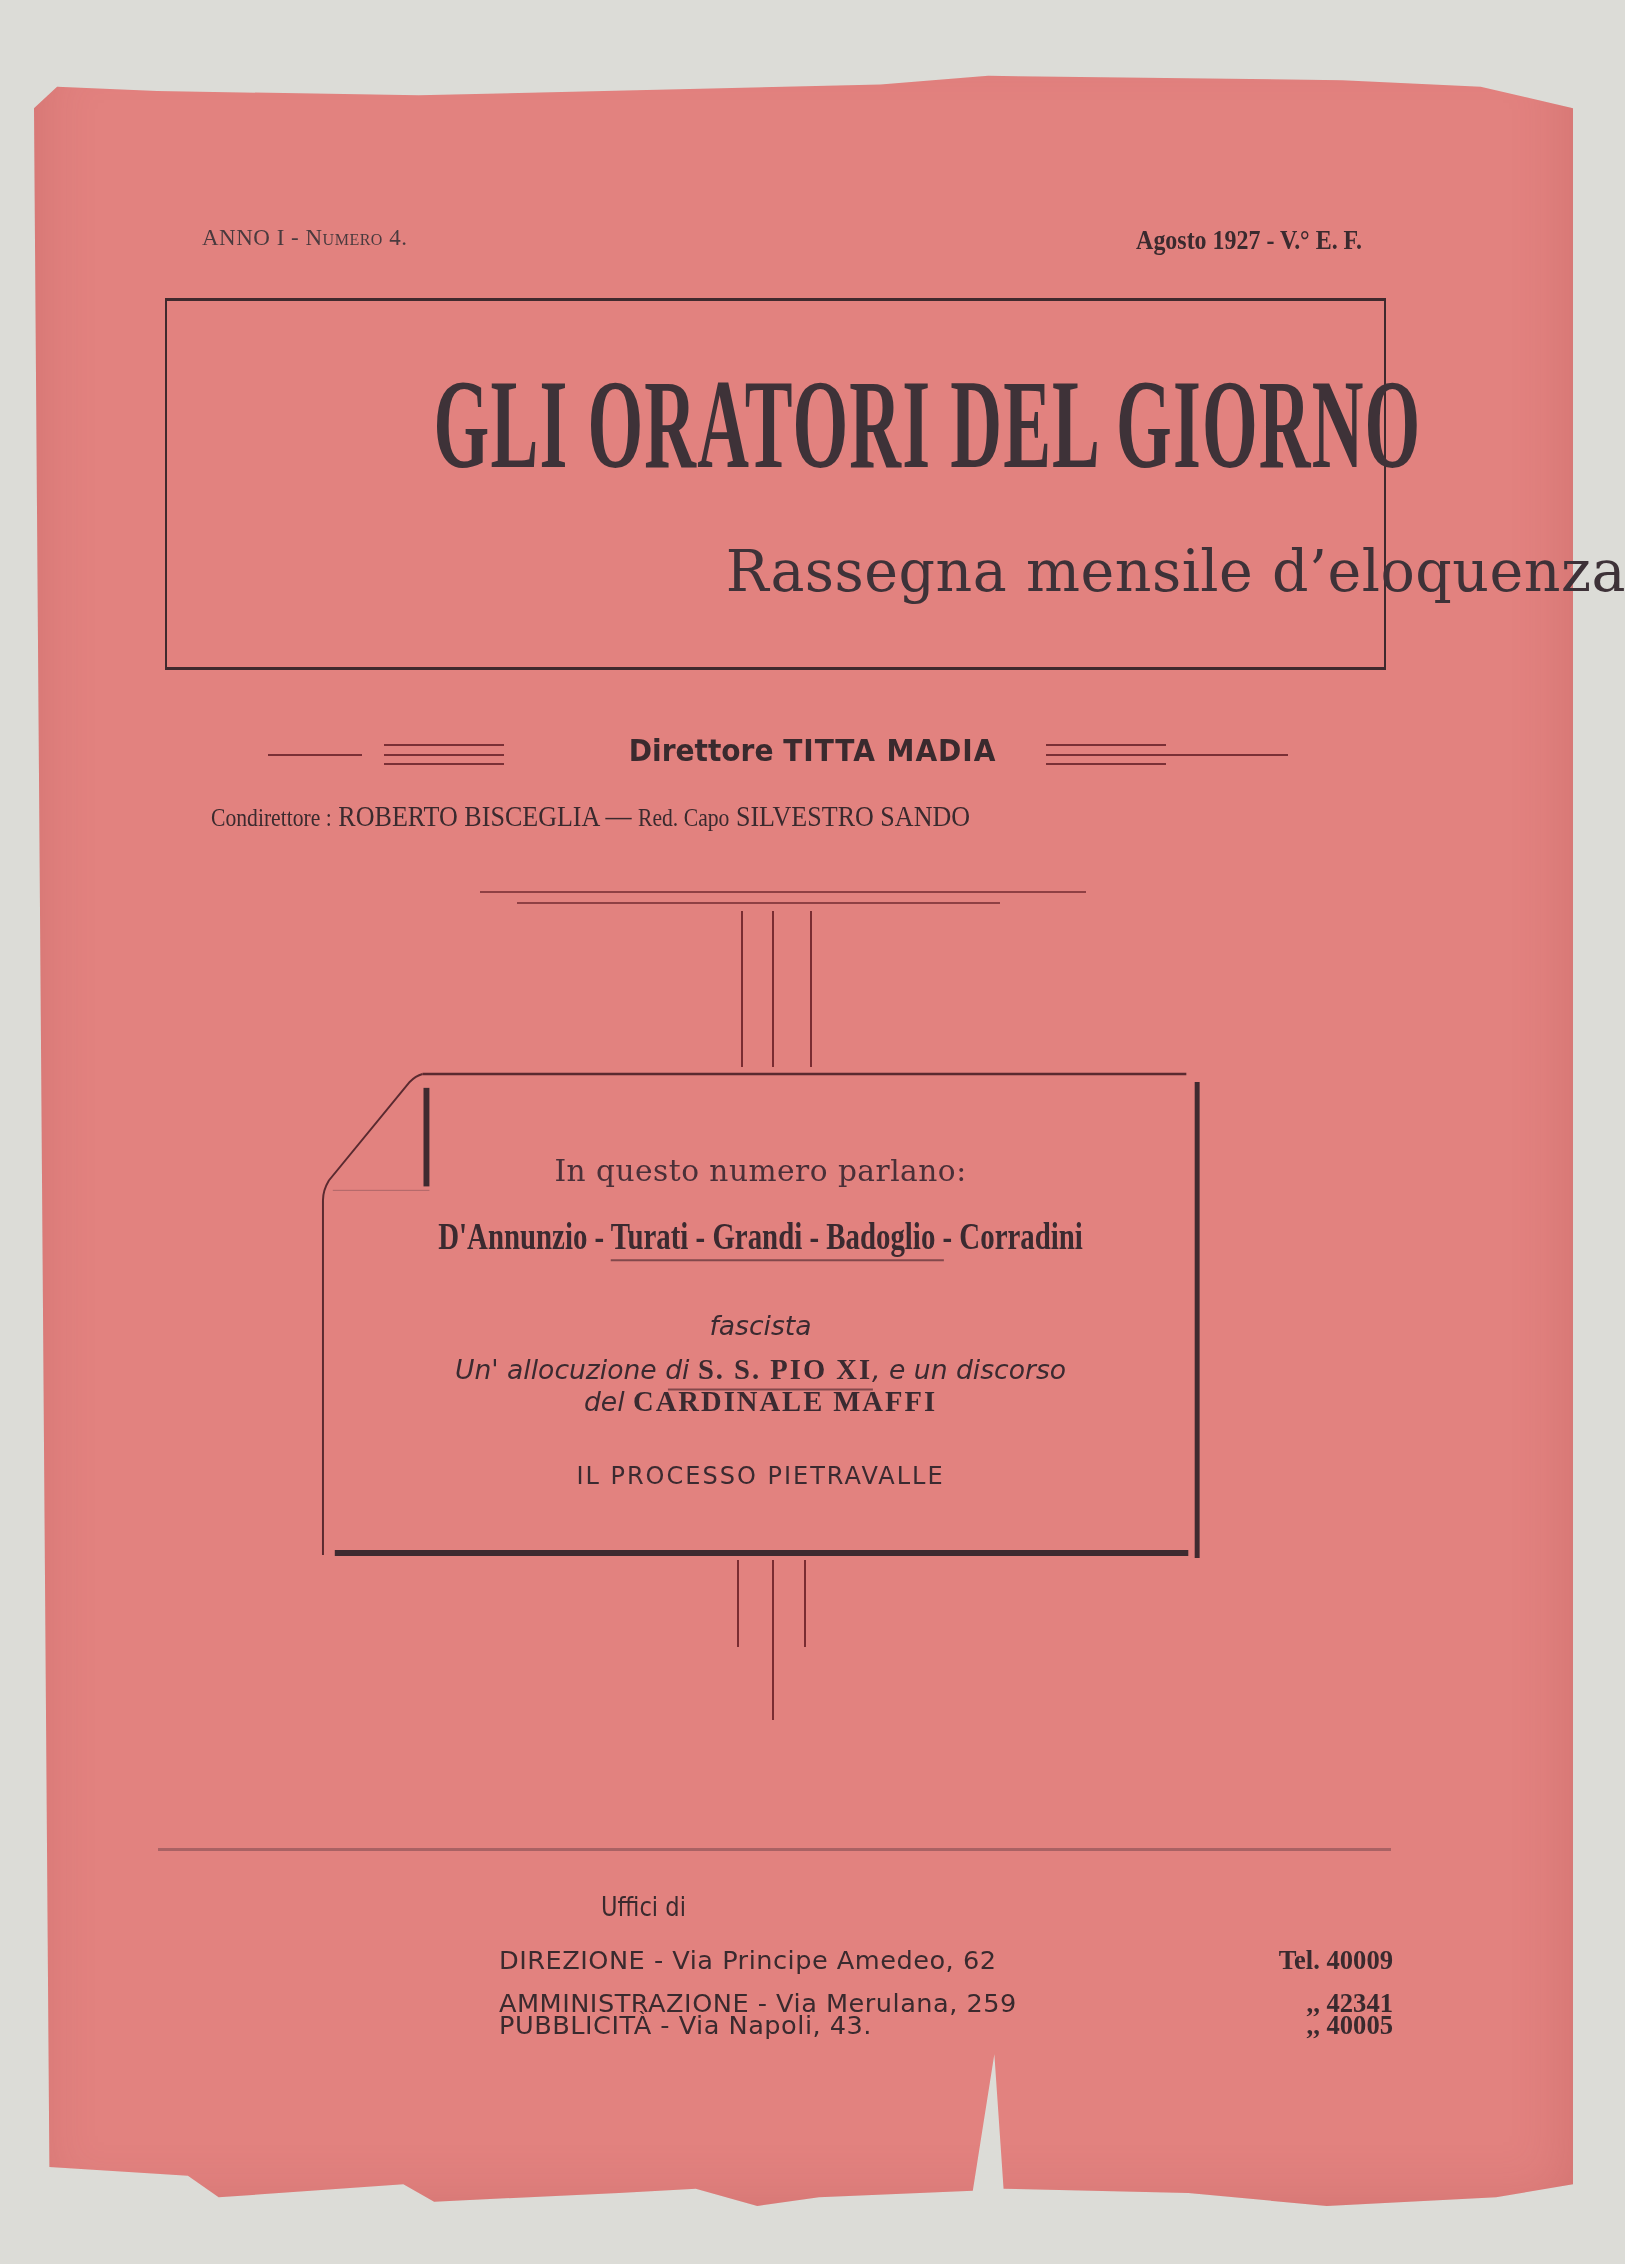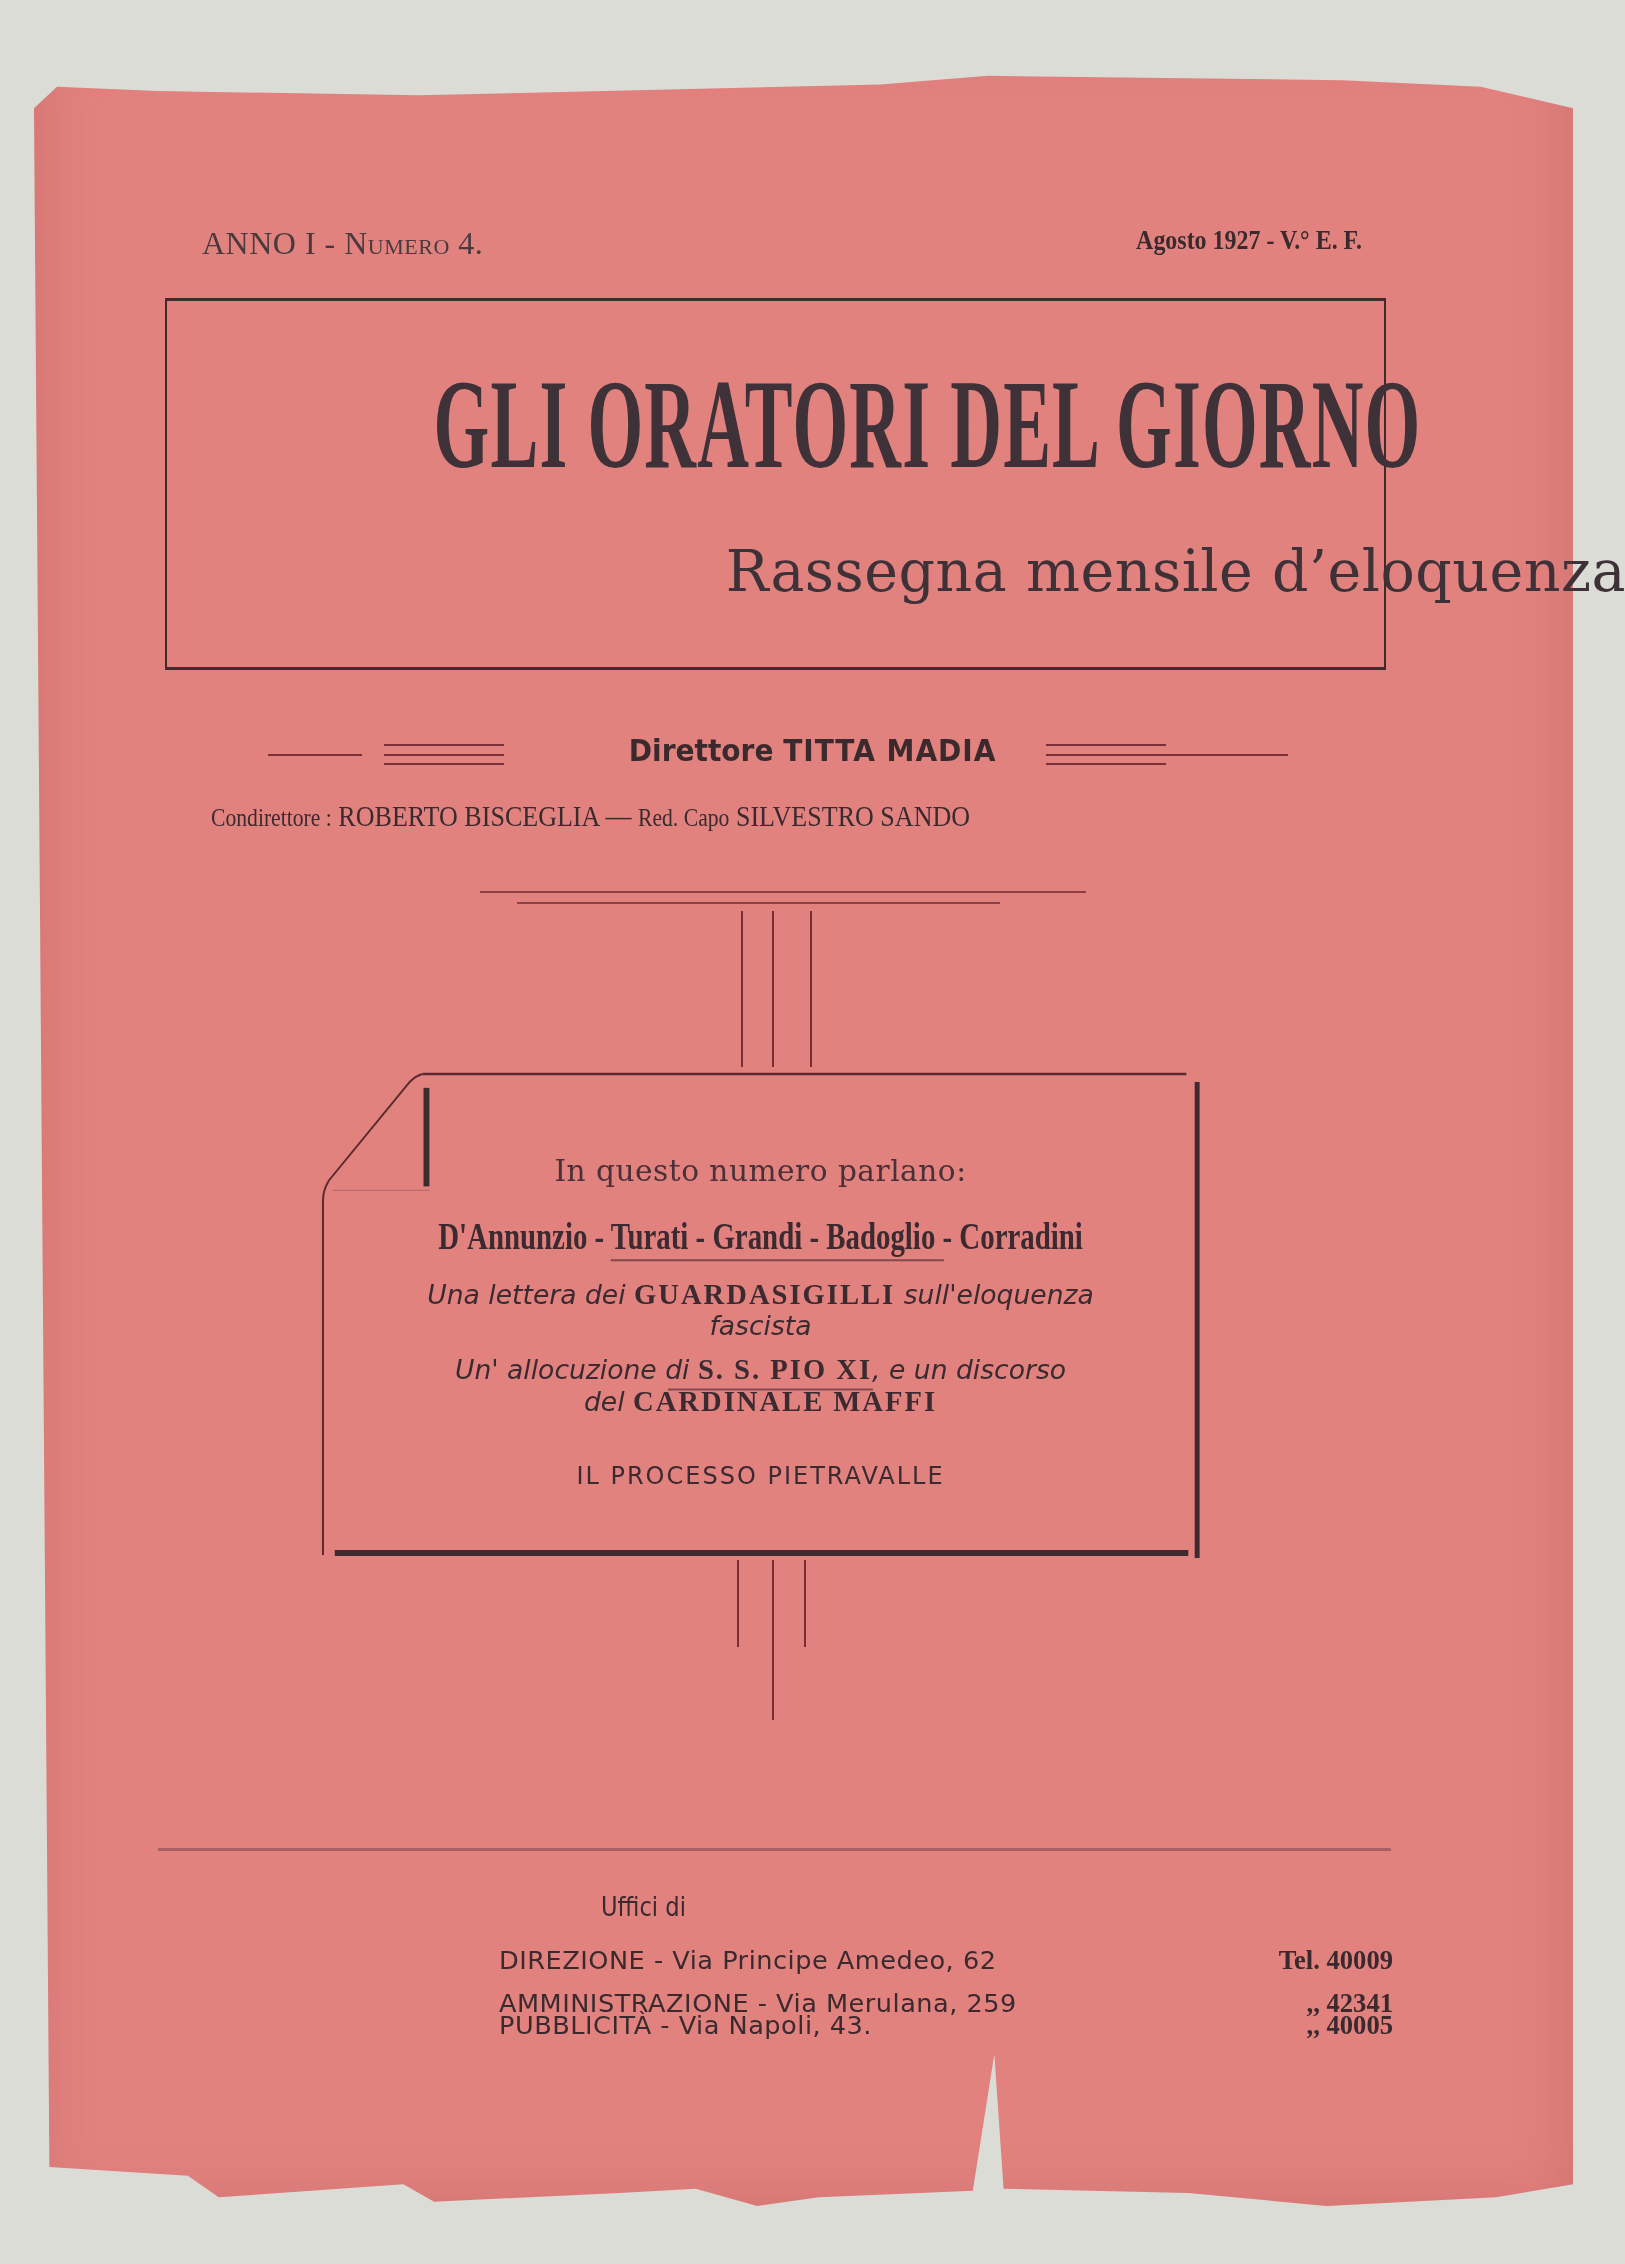--- a/index.html
+++ b/index.html
@@ -11,21 +11,21 @@
   }
   .page {
     position:absolute; left:34px; top:39px; width:1539px; height:2167px;
     background:#e2827f;
     clip-path: polygon(0% 3.2%, 1.5% 2.2%, 8% 2.4%, 25% 2.6%, 55% 2.1%, 62% 1.7%, 85% 1.9%, 94% 2.2%, 100% 3.2%,
       100% 99%, 95% 99.6%, 84% 100%, 75% 99.4%, 63% 99.2%, 62.4% 93%, 61% 99.3%, 51% 99.6%, 47% 100%, 43% 99.2%,
       38% 99.4%, 26% 99.8%, 24% 99.0%, 12% 99.6%, 10% 98.6%, 1% 98.2%);
     box-shadow: inset 0 0 59px rgba(150,60,60,0.25);
   }
   .abs { position:absolute; }
-  .hdr { top:225px; font-size:32px; white-space:nowrap; }
+  .hdr { top:225px; font-size:23px; white-space:nowrap; }
   .hdr-left { left:202px; letter-spacing:0.5px; font-variant:small-caps; color:#4a3a3e; }
   .hdr-right { right:263px; font-weight:bold; font-size:26.6px; font-family:"Liberation Serif", serif; transform:scaleX(0.9); transform-origin:right; }
   .title-box {
     left:165px; top:298px; width:1221px; height:372px;
     border:2px solid #3f2a2e; border-top-width:3px; border-bottom-width:3px;
     box-sizing:border-box;
   }
   .title {
     left:165px; width:1221px; top:350px; text-align:center;
     font-family:"Liberation Serif", serif; font-weight:bold;
@@ -113,25 +113,20 @@
     <path d="M103 4 Q96 6 90 12 L8 112 Q2 122 2 132 L2 492" stroke="#5a2a30" stroke-width="2" fill="none"></path>
     <line x1="889" y1="12" x2="889" y2="495" stroke="#3e2a30" stroke-width="5"></line>
     <line x1="14" y1="490" x2="880" y2="490" stroke="#3e2a30" stroke-width="6"></line>
     <line x1="107" y1="18" x2="107" y2="118" stroke="#3e2a30" stroke-width="6"></line>
     <line x1="12" y1="122" x2="110" y2="122" stroke="#7a4a50" stroke-width="1" opacity="0.5"></line>
     <line x1="294" y1="193" x2="632" y2="193" stroke="#5a3036" stroke-width="2" opacity="0.7"></line>
     <line x1="352" y1="324" x2="560" y2="324" stroke="#5a3036" stroke-width="2" opacity="0.7"></line>
   </svg>
   <div class="cb-line in-questo" style="left:0;">In questo numero parlano:</div>
   <div class="cb-line speakers">D'Annunzio - Turati - Grandi - Badoglio - Corradini</div>
-  <div class="cb-line it" style="top:209px;">
-    <span>Una lettera dei</span>
-    <b>GUARDASIGILLI</b>
-    <span>sull'eloquenza</span>
-  </div>
   <div class="cb-line it" style="top:241px;">fascista</div>
   <div class="cb-line it" style="top:284px;">
     <span>Un' allocuzione di</span>
     <b>S. S. PIO XI</b><span>, e un discorso</span>
   </div>
   <div class="cb-line it" style="top:316px;">
     <span>del</span>
     <b>CARDINALE MAFFI</b>
   </div>
   <div class="cb-line processo">IL PROCESSO PIETRAVALLE</div>

